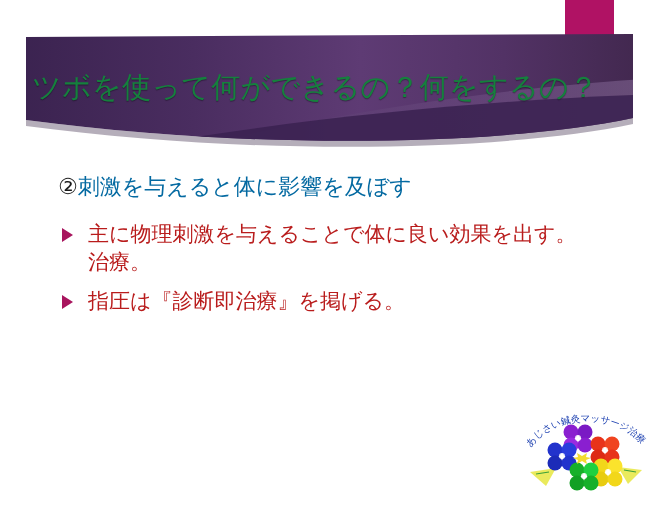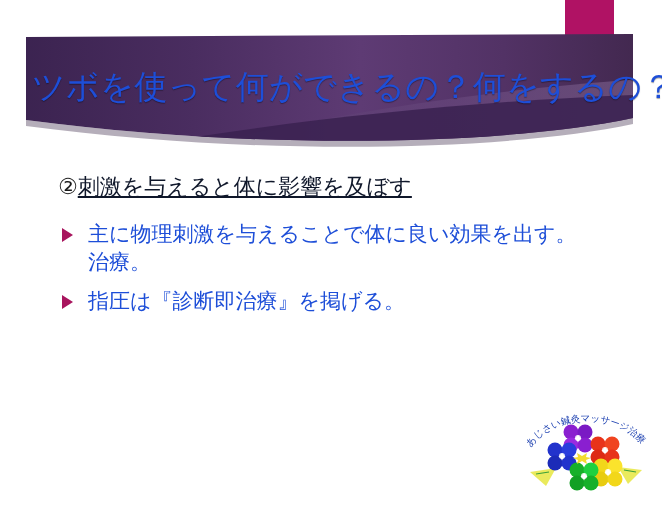--- a/index.html
+++ b/index.html
@@ -34,22 +34,22 @@
   #title-banner svg {
     display: block;
     width: 662px;
     height: 160px;
   }
   #title-text {
     position: absolute;
     left: 32px;
     top: 68px;
     width: 600px;
-    color: #1d4ed8;
-    font-size: 33px;
+    color: #15803d;
+    font-size: 29px;
     line-height: 38px;
     letter-spacing: 0.3px;
     white-space: nowrap;
     text-shadow: 0 1px 1px rgba(0,0,0,0.35);
   }
 
   
   #body-content {
     position: absolute;
     left: 0;
@@ -62,38 +62,37 @@
     left: 58px;
     top: 0px;
     font-size: 22px;
     line-height: 30px;
     white-space: nowrap;
   }
   #section-heading .num {
     color: #1b1b1b;
   }
   #section-heading .hl {
-    color: #0f172a;
-    text-decoration: underline;
+    color: #0369a1;
   }
 
   #bullet-list {
     position: absolute;
     left: 58px;
     top: 48px;
     width: 600px;
     list-style: none;
     margin: 0;
     padding: 0;
   }
   .bullet-item {
     position: relative;
     padding-left: 30px;
     margin-bottom: 11px;
-    color: #1d4ed8;
+    color: #b91c1c;
     font-size: 21px;
     line-height: 28px;
   }
   .bullet-marker {
     position: absolute;
     left: 4px;
     top: 8px;
     width: 0;
     height: 0;
     border-top: 7px solid transparent;

